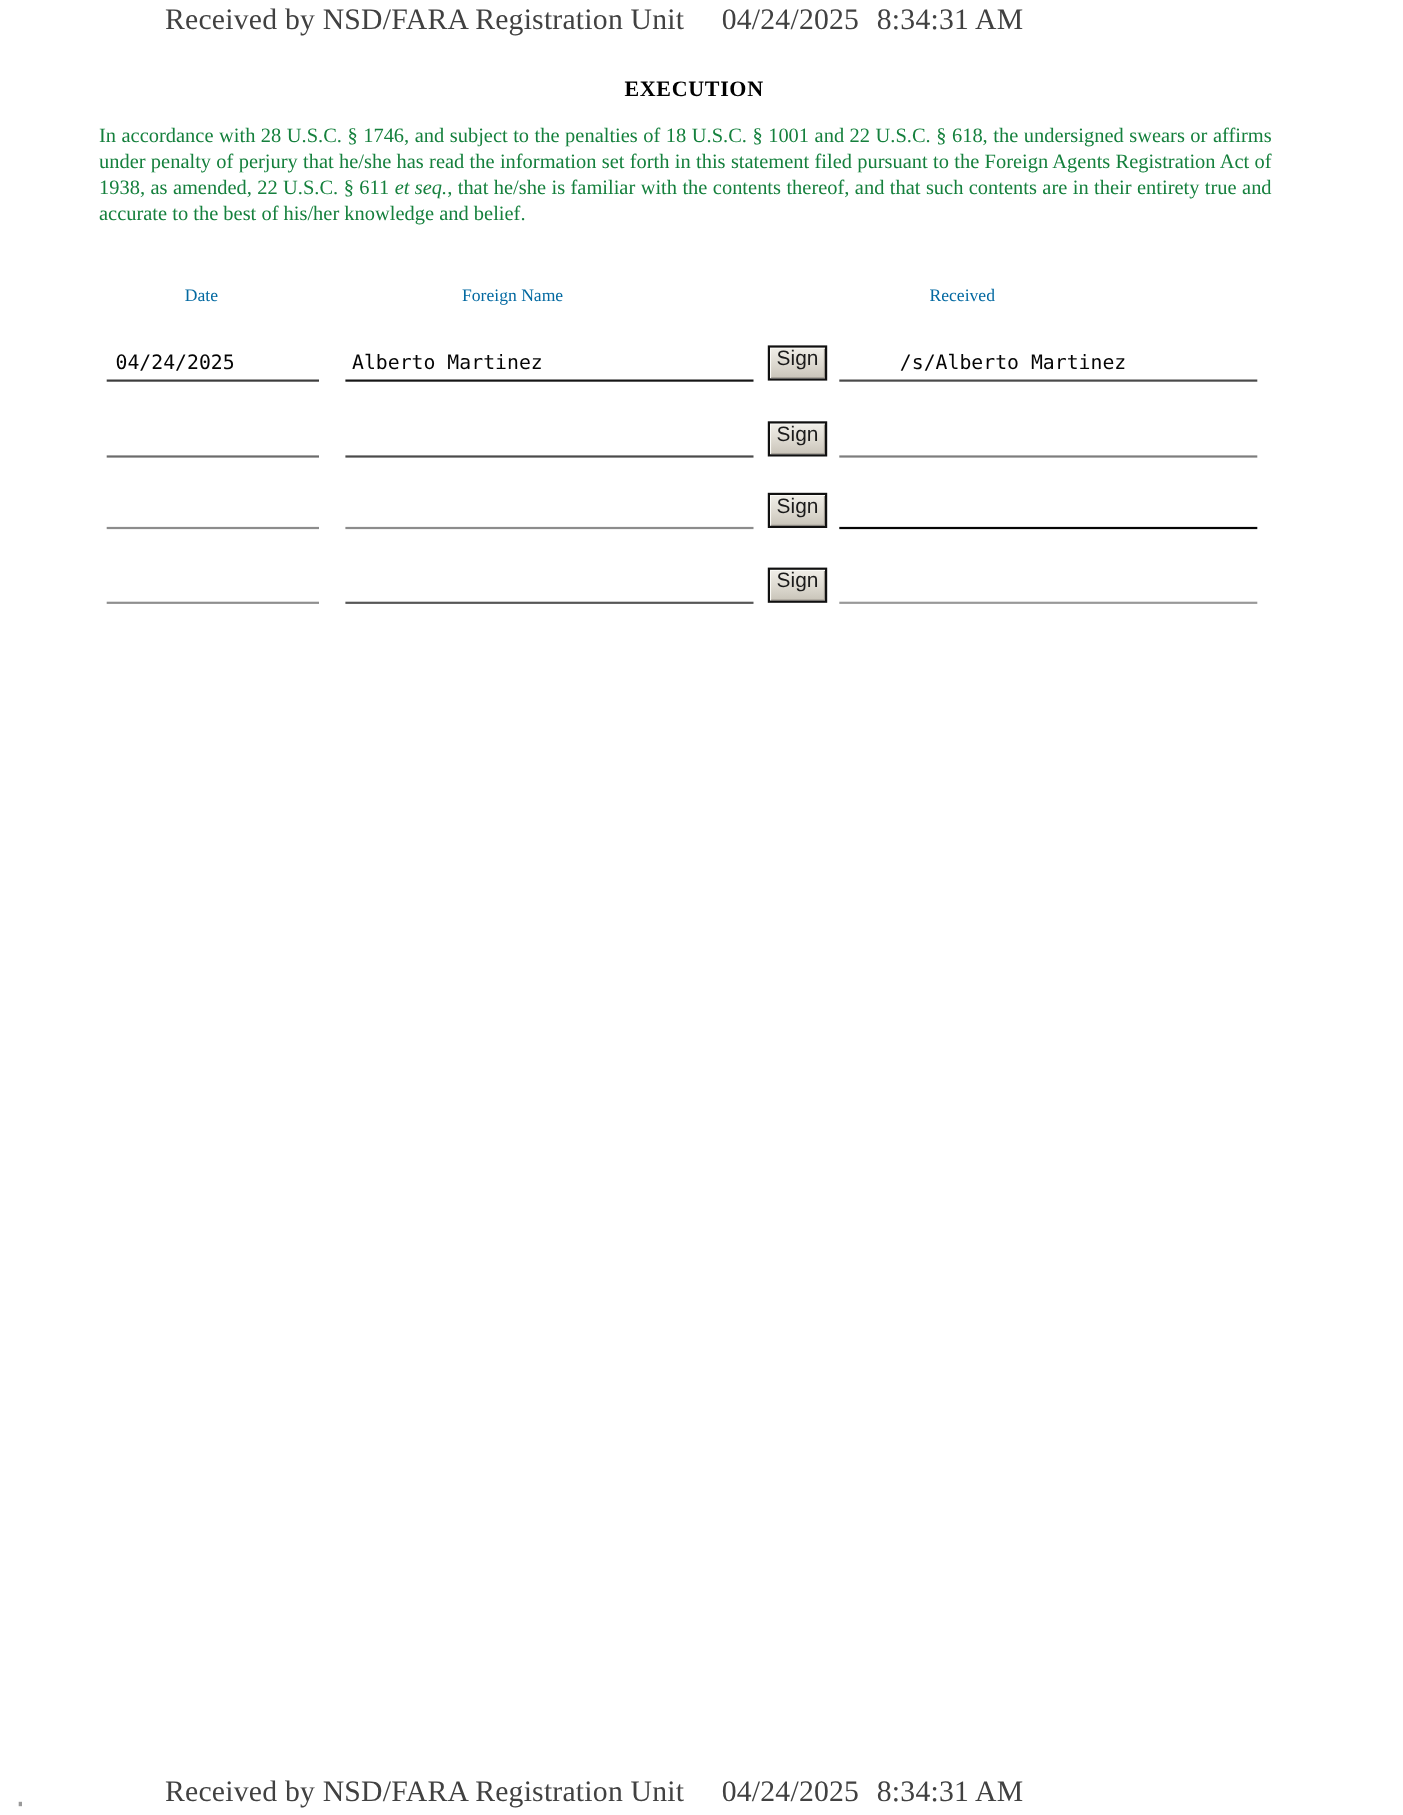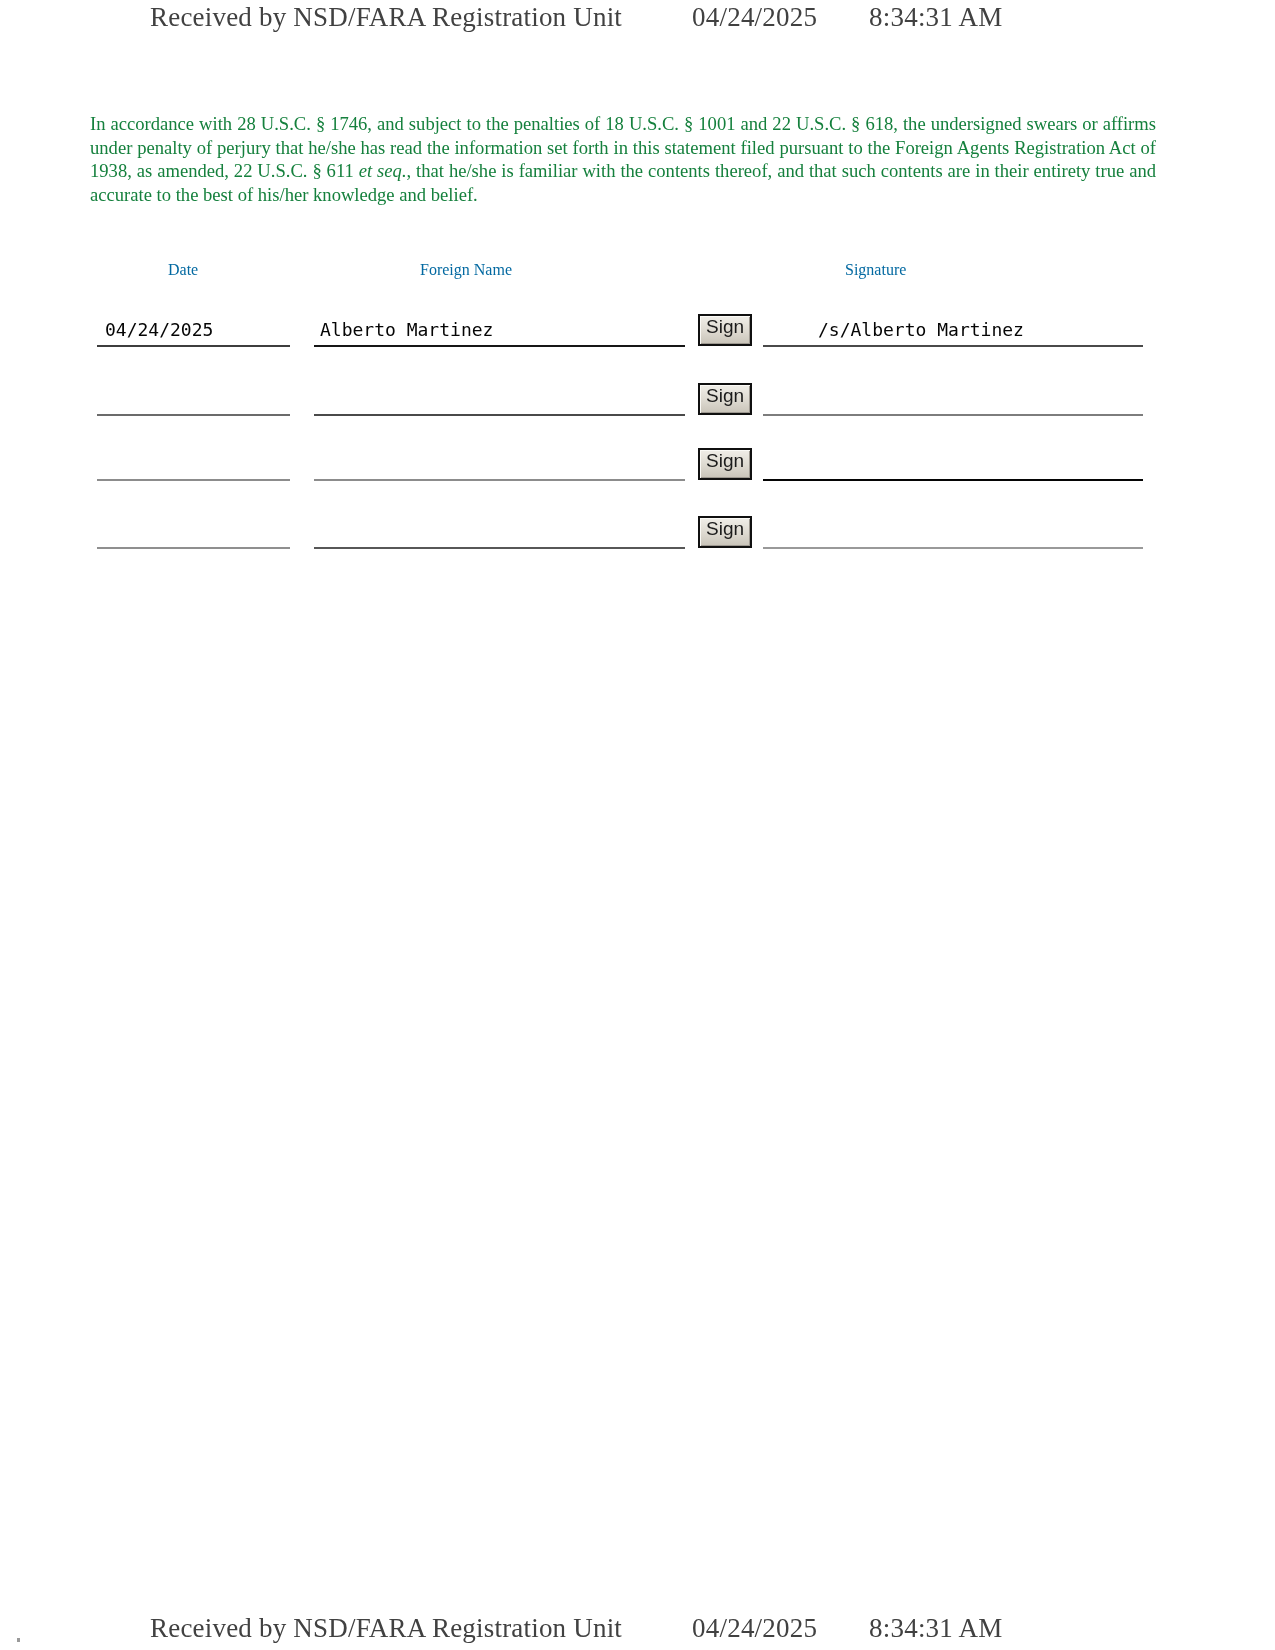--- a/index.html
+++ b/index.html
@@ -4,21 +4,21 @@
 <style>
   html,body { margin:0; padding:0; background:#ffffff; }
   .page {
     position:relative; width:1275px; height:1650px; background:#ffffff;
     font-family:"Liberation Serif", serif; overflow:hidden;
   }
 
   
   .stamp {
     position:absolute; left:150px; display:flex; align-items:baseline;
-    font-size:27px; color:#414141; white-space:pre; letter-spacing:0.2px;gap:36px;
+    font-size:27px; color:#414141; white-space:pre; letter-spacing:0.2px;
   }
   .stamp-header { top:2px; }
   .stamp-footer { top:1613px; }
   .stamp .s-label { margin-right:34px; }
   .stamp .s-date  { margin-right:16px; }
 
   
   .title {
     position:absolute; top:70px; left:0; width:1262px; margin:0;
     text-align:center; font-size:20px; font-weight:bold; letter-spacing:0.6px;
@@ -79,26 +79,27 @@
 <body>
 
 <div class="page">
 
   <div class="stamp stamp-header">
     <span class="s-label">Received by NSD/FARA Registration Unit</span>
     <span class="s-date">04/24/2025</span>
     <span class="s-time">8:34:31 AM</span>
   </div>
 
+  <h1 class="title">EXECUTION</h1>
 
   <p class="legal"><span>In accordance with 28 U.S.C. § 1746, and subject to the penalties of 18 U.S.C. § 1001 and 22 U.S.C. § 618, the undersigned swears or affirms under penalty of perjury that he/she has read the information set forth in this statement filed pursuant to the Foreign Agents Registration Act of 1938, as amended, 22 U.S.C. § 611 </span><em>et seq.</em><span>, that he/she is familiar with the contents thereof, and that such contents are in their entirety true and accurate to the best of his/her knowledge and belief.</span></p>
 
   <span class="col-head ch-date">Date</span>
   <span class="col-head ch-name">Foreign Name</span>
-  <span class="col-head ch-sig">Signature</span>
+  <span class="col-head ch-sig">Received</span>
 
   <div class="row row-1">
     <div class="field f-date"></div>
     <div class="field f-name"></div>
     <div class="field f-sig"></div>
     <button class="sign-btn">Sign</button>
     <span class="val v-date">04/24/2025</span>
     <span class="val v-name">Alberto Martinez</span>
     <span class="val v-sig">/s/Alberto Martinez</span>
   </div>

